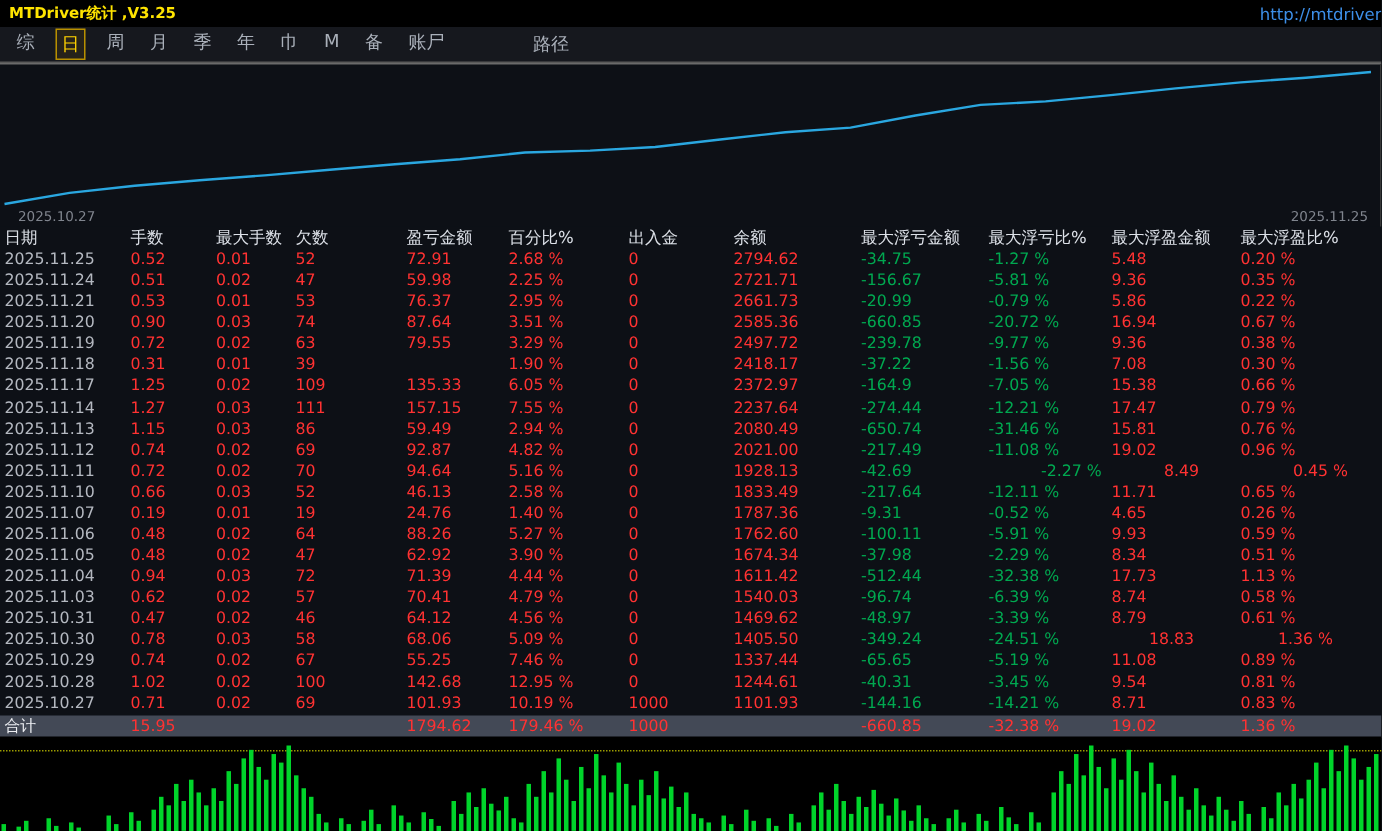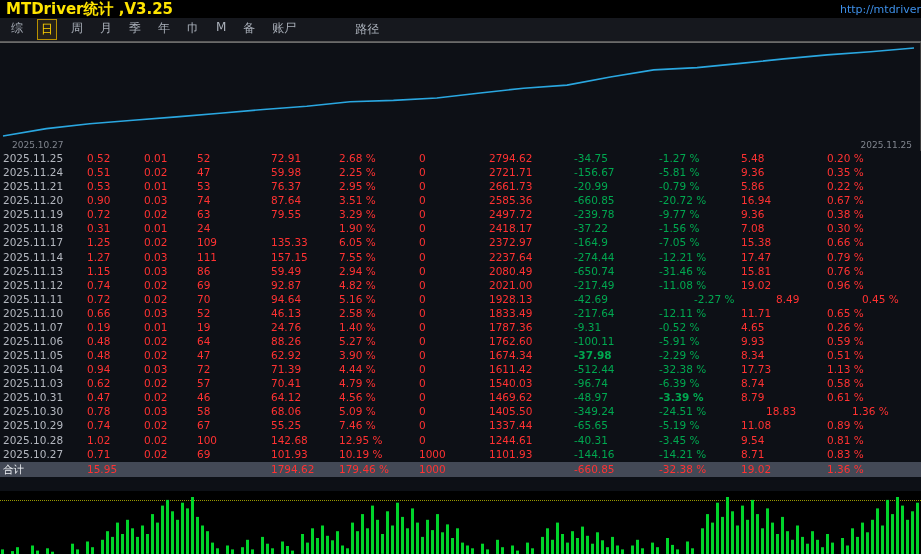--- a/index.html
+++ b/index.html
@@ -4,21 +4,21 @@
 <style>
   * { margin:0; padding:0; box-sizing:border-box; }
   html,body { width:921px; height:554px; background:#0d1016; overflow:hidden;
               font-family:"DejaVu Sans", sans-serif; }
   .app { position:relative; width:921px; height:554px; background:#0d1016; }
 
   
   .titlebar { position:absolute; top:0; left:0; width:921px; height:18px;
               background:#000; display:flex; justify-content:space-between;
               align-items:center; padding:0 0 0 6px; }
-  .titlebar .title { color:#ffe400; font-size:15px; font-weight:bold; white-space:nowrap; }
+  .titlebar .title { color:#ffe400; font-size:10px; font-weight:bold; white-space:nowrap; }
   .titlebar .url { color:#3d8fe8; font-size:11px; text-decoration:none; white-space:nowrap;
                    overflow:hidden; max-width:120px; }
 
   
   .menubar { position:absolute; top:18px; left:0; width:921px; height:24px;
              background:#16181e; border-bottom:1px solid #5a5a5a;
              display:flex; align-items:center; padding:0 8px; gap:11px;
              color:#aab0ba; font-size:12px; }
   .menu-item { cursor:pointer; padding:1px 3px; white-space:nowrap; }
   .menu-item.active { color:#ffd200; border:1px solid #b89000; background:#26221a; }
@@ -78,20 +78,34 @@
 
   <div class="chartwrap">
     <svg id="equity-svg" width="919" height="96">
         <polyline points="3.0,93.0 46.4,85.6 89.8,80.8 133.1,77.2 176.5,73.9 219.9,70.2 263.3,66.5 306.7,63.2 350.0,58.7 393.4,57.4 436.8,55.0 480.2,50.0 523.6,45.2 567.0,42.1 610.3,34.0 653.7,26.9 697.1,24.6 740.5,20.4 783.9,15.9 827.2,11.9 870.6,8.8 914.0,5.0" fill="none" stroke="#2aa7e0" stroke-width="1.6"></polyline>
       </svg>
     <span class="date-left">2025.10.27</span>
     <span class="date-right">2025.11.25</span>
   </div>
 
   <div id="stat-table">
+      <div class="tr thead">
+        <div class="td" style="width: 84px;">日期</div>
+        <div class="td" style="width: 57px;">手数</div>
+        <div class="td" style="width: 53px;">最大手数</div>
+        <div class="td" style="width: 74px;">欠数</div>
+        <div class="td" style="width: 68px;">盈亏金额</div>
+        <div class="td" style="width: 80px;">百分比%</div>
+        <div class="td" style="width: 70px;">出入金</div>
+        <div class="td" style="width: 85px;">余额</div>
+        <div class="td" style="width: 85px;">最大浮亏金额</div>
+        <div class="td" style="width: 82px;">最大浮亏比%</div>
+        <div class="td" style="width: 86px;">最大浮盈金额</div>
+        <div class="td" style="width: 97px;">最大浮盈比%</div>
+      </div>
       <div class="tr">
         <div class="td cdate" style="width: 84px;">2025.11.25</div>
         <div class="td cred" style="width: 57px;">0.52</div>
         <div class="td cred" style="width: 53px;">0.01</div>
         <div class="td cred" style="width: 74px;">52</div>
         <div class="td cred" style="width: 68px;">72.91</div>
         <div class="td cred" style="width: 80px;">2.68 %</div>
         <div class="td cred" style="width: 70px;">0</div>
         <div class="td cred" style="width: 85px;">2794.62</div>
         <div class="td cgreen" style="width: 85px;">-34.75</div>
@@ -152,21 +166,21 @@
         <div class="td cred" style="width: 85px;">2497.72</div>
         <div class="td cgreen" style="width: 85px;">-239.78</div>
         <div class="td cgreen" style="width: 82px;">-9.77 %</div>
         <div class="td cred" style="width: 86px;">9.36</div>
         <div class="td cred" style="width: 97px;">0.38 %</div>
       </div>
       <div class="tr">
         <div class="td cdate" style="width: 84px;">2025.11.18</div>
         <div class="td cred" style="width: 57px;">0.31</div>
         <div class="td cred" style="width: 53px;">0.01</div>
-        <div class="td cred" style="width: 74px;">24</div>
+        <div class="td cred" style="width: 74px;">39</div>
         <div class="td cred" style="width: 68px; margin-top: 20px;">45.20</div>
         <div class="td cred" style="width: 80px;">1.90 %</div>
         <div class="td cred" style="width: 70px;">0</div>
         <div class="td cred" style="width: 85px;">2418.17</div>
         <div class="td cgreen" style="width: 85px;">-37.22</div>
         <div class="td cgreen" style="width: 82px;">-1.56 %</div>
         <div class="td cred" style="width: 86px;">7.08</div>
         <div class="td cred" style="width: 97px;">0.30 %</div>
       </div>
       <div class="tr">
@@ -283,21 +297,21 @@
       </div>
       <div class="tr">
         <div class="td cdate" style="width: 84px;">2025.11.05</div>
         <div class="td cred" style="width: 57px;">0.48</div>
         <div class="td cred" style="width: 53px;">0.02</div>
         <div class="td cred" style="width: 74px;">47</div>
         <div class="td cred" style="width: 68px;">62.92</div>
         <div class="td cred" style="width: 80px;">3.90 %</div>
         <div class="td cred" style="width: 70px;">0</div>
         <div class="td cred" style="width: 85px;">1674.34</div>
-        <div class="td cgreen" style="width: 85px; font-weight: bold;">-37.98</div>
+        <div class="td cgreen" style="width: 85px;">-37.98</div>
         <div class="td cgreen" style="width: 82px;">-2.29 %</div>
         <div class="td cred" style="width: 86px;">8.34</div>
         <div class="td cred" style="width: 97px;">0.51 %</div>
       </div>
       <div class="tr">
         <div class="td cdate" style="width: 84px;">2025.11.04</div>
         <div class="td cred" style="width: 57px;">0.94</div>
         <div class="td cred" style="width: 53px;">0.03</div>
         <div class="td cred" style="width: 74px;">72</div>
         <div class="td cred" style="width: 68px;">71.39</div>
@@ -326,21 +340,21 @@
       <div class="tr">
         <div class="td cdate" style="width: 84px;">2025.10.31</div>
         <div class="td cred" style="width: 57px;">0.47</div>
         <div class="td cred" style="width: 53px;">0.02</div>
         <div class="td cred" style="width: 74px;">46</div>
         <div class="td cred" style="width: 68px;">64.12</div>
         <div class="td cred" style="width: 80px;">4.56 %</div>
         <div class="td cred" style="width: 70px;">0</div>
         <div class="td cred" style="width: 85px;">1469.62</div>
         <div class="td cgreen" style="width: 85px;">-48.97</div>
-        <div class="td cgreen" style="width: 82px; font-weight: bold;">-3.39 %</div>
+        <div class="td cgreen" style="width: 82px;">-3.39 %</div>
         <div class="td cred" style="width: 86px;">8.79</div>
         <div class="td cred" style="width: 97px;">0.61 %</div>
       </div>
       <div class="tr">
         <div class="td cdate" style="width: 84px;">2025.10.30</div>
         <div class="td cred" style="width: 57px;">0.78</div>
         <div class="td cred" style="width: 53px;">0.03</div>
         <div class="td cred" style="width: 74px;">58</div>
         <div class="td cred" style="width: 68px;">68.06</div>
         <div class="td cred" style="width: 80px;">5.09 %</div>

